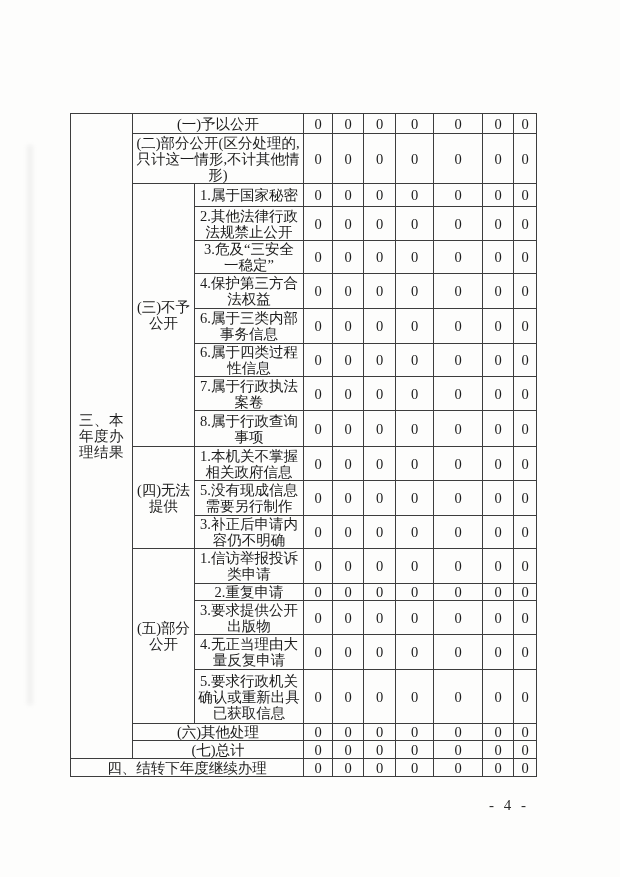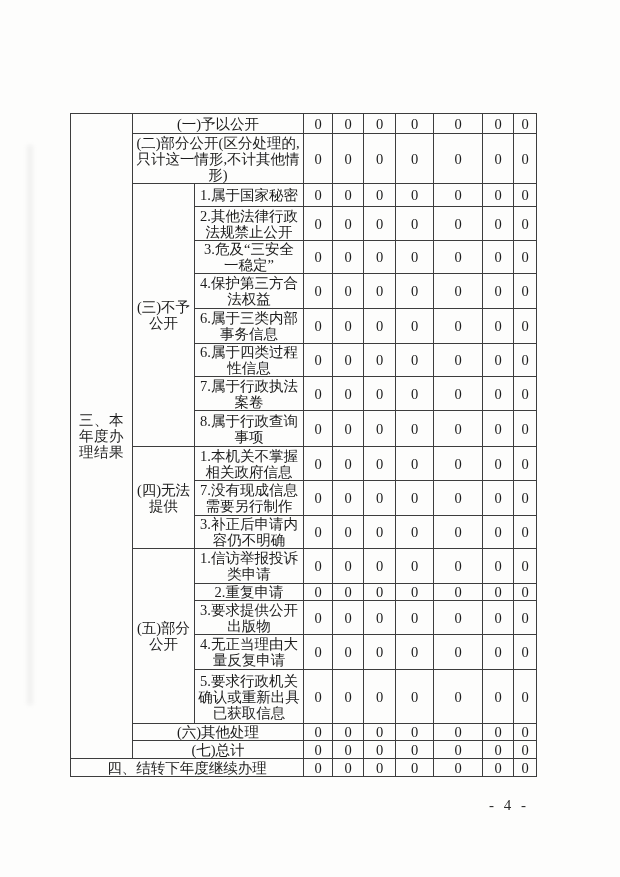--- a/index.html
+++ b/index.html
@@ -177,21 +177,21 @@
           <td class="label-cell">1.本机关不掌握相关政府信息</td>
           <td class="value-cell">0</td>
           <td class="value-cell">0</td>
           <td class="value-cell">0</td>
           <td class="value-cell">0</td>
           <td class="value-cell">0</td>
           <td class="value-cell">0</td>
           <td class="value-cell">0</td>
         </tr>
         <tr style="height: 35px;">
-          <td class="label-cell">7.没有现成信息需要另行制作</td>
+          <td class="label-cell">5.没有现成信息需要另行制作</td>
           <td class="value-cell">0</td>
           <td class="value-cell">0</td>
           <td class="value-cell">0</td>
           <td class="value-cell">0</td>
           <td class="value-cell">0</td>
           <td class="value-cell">0</td>
           <td class="value-cell">0</td>
         </tr>
         <tr style="height: 32px;">
           <td class="label-cell">3.补正后申请内容仍不明确</td>

